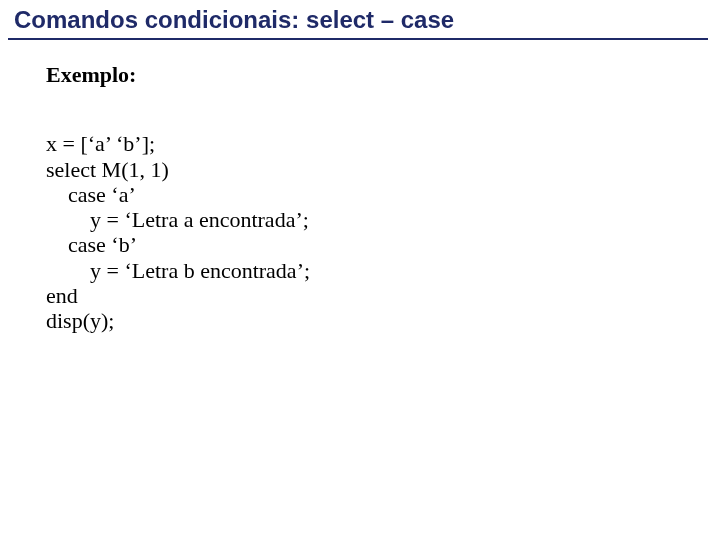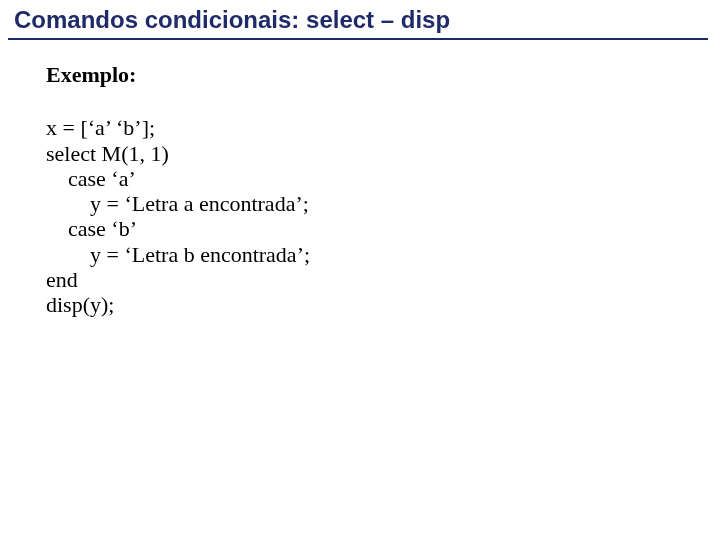--- a/index.html
+++ b/index.html
@@ -30,33 +30,33 @@
     width: 700px;
     margin-left: 8px;
   }
   .body {
     padding: 22px 0 0 46px;
     font-size: 22px;
     line-height: 1.15;
   }
   .example-label {
     font-weight: bold;
-    margin-bottom: 28px;
+    margin-bottom: 44px;
   }
   .codeblock {
     white-space: pre;
     font-family: "Times New Roman", Times, serif;
     font-weight: normal;
   }
 </style>
 </head>
 <body>
 
 <div class="slide">
-  <div class="title">Comandos condicionais: select – disp</div>
+  <div class="title">Comandos condicionais: select – case</div>
   <div class="rule"></div>
 
   <div class="body">
     <div class="example-label">Exemplo:</div>
     <div class="codeblock">x = [‘a’ ‘b’];
 select M(1, 1)
     case ‘a’
         y = ‘Letra a encontrada’;
     case ‘b’
         y = ‘Letra b encontrada’;

